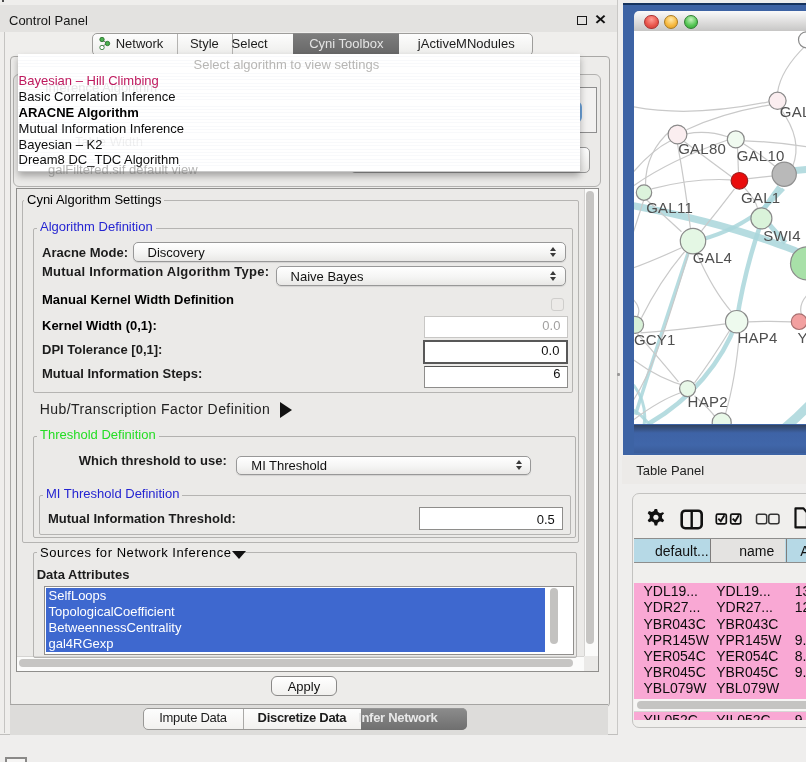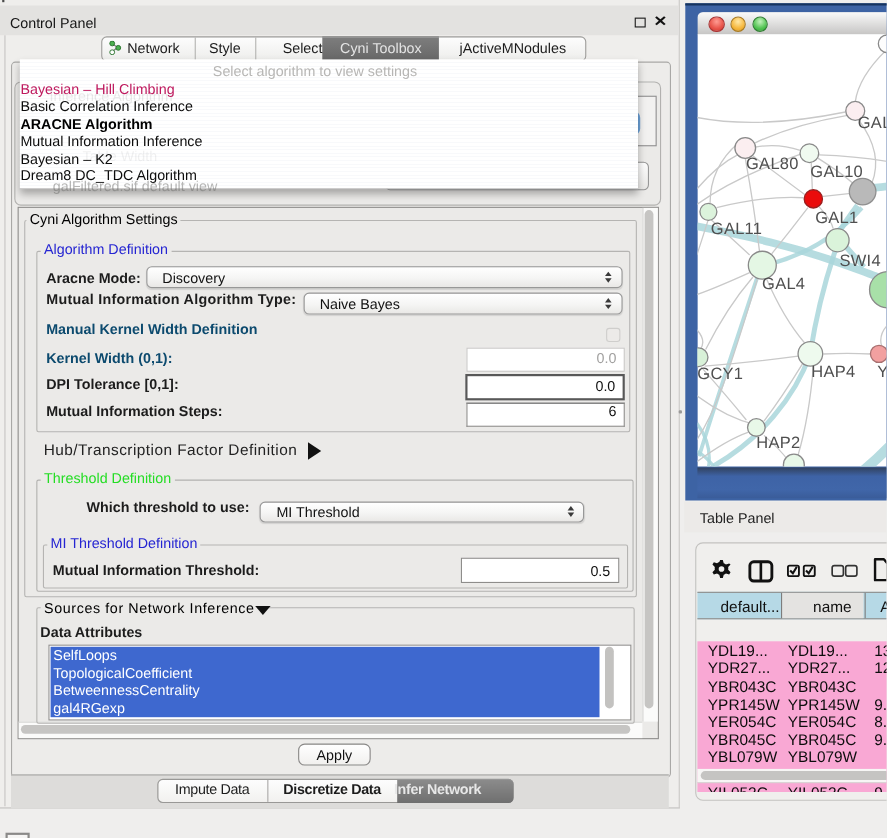--- a/index.html
+++ b/index.html
@@ -1,20 +1,20 @@
 <!DOCTYPE html>
 <html><head>
 <meta charset="utf-8">
 <style>
 html,body{margin:0;padding:0}
 body{width:806px;height:762px;position:relative;overflow:hidden;background:#efeeed;font-family:"Liberation Sans",sans-serif;-webkit-font-smoothing:antialiased}
 .abs{position:absolute}
 .t13{position:absolute;font-size:13px;line-height:13px;color:#1c1c1c;white-space:nowrap}
 .b{font-weight:bold}
-.gray{color:#0c4a6e}
+.gray{color:#000000}
 .gb{position:absolute;border:1px solid #b5b4b2;border-radius:2px}
 .gt{position:absolute;font-size:13px;line-height:13px;background:#ebeae8;padding:0 3px;white-space:nowrap}
 .combo{position:absolute;border:1px solid #989898;border-radius:5px;background:linear-gradient(#ffffff,#f5f5f4 55%,#e9e8e6);box-shadow:0 1px 1px rgba(0,0,0,0.10)}
 .ct{position:absolute;left:14px;font-size:13px;line-height:13px;color:#111;white-space:nowrap}
 .au{position:absolute;width:0;height:0;border-left:3.2px solid transparent;border-right:3.2px solid transparent;border-bottom:4.4px solid #3a3a3a}
 .ad{position:absolute;width:0;height:0;border-left:3.2px solid transparent;border-right:3.2px solid transparent;border-top:4.4px solid #3a3a3a}
 .tf{position:absolute;background:#fff;font-size:13px;color:#111;text-align:right;white-space:nowrap}
 </style>
 </head>
 <body>
@@ -36,21 +36,21 @@
 <div class="abs" style="left:293.1px;top:33.3px;width:106.4px;height:22.3px;background:linear-gradient(#7d7d7d,#666666);box-sizing:border-box;border-top:1px solid #8a8a8a"></div>
 <svg class="abs" style="left:99px;top:37px" width="12" height="13" viewBox="0 0 12 13">
  <line x1="3" y1="3" x2="8" y2="6" stroke="#777" stroke-width="1"></line>
  <line x1="3" y1="10" x2="8" y2="6" stroke="#777" stroke-width="1"></line>
  <circle cx="3" cy="2.5" r="2.2" fill="#4caf50" stroke="#1e6c22" stroke-width="0.8"></circle>
  <circle cx="3" cy="10.5" r="2.2" fill="#ffffff" stroke="#1e6c22" stroke-width="0.8"></circle>
  <circle cx="8.5" cy="6.5" r="2.2" fill="#4caf50" stroke="#1e6c22" stroke-width="0.8"></circle>
 </svg>
 <div class="t13" style="left:115.7px;top:37.4px">Network</div>
 <div class="t13" style="left:177.2px;top:37.4px;width:54.4px;text-align:center">Style</div>
-<div class="t13" style="left:231.6px;top:37.4px;width:61.5px;text-align:right">Select</div>
+<div class="t13" style="left:231.6px;top:37.4px;width:61.5px;text-align:left">Select</div>
 <div class="t13" style="left:293.1px;top:37.4px;width:106.4px;text-align:center;color:#e4e4e4">Cyni Toolbox</div>
 <div class="t13" style="left:399.5px;top:37.4px;width:133.5px;text-align:center">jActiveMNodules</div>
 
 <div class="abs" style="left:13px;top:74px;width:586px;height:111px;background:#ebeae8;border:1px solid #b2b1af;border-radius:6px"></div>
 <div class="abs" style="left:576px;top:87px;width:19px;height:44px;background:#f2f1f0;border:1px solid #8e8e8e"></div>
 <div class="abs" style="left:554px;top:101px;width:28px;height:22px;border:3px solid #6ba1d8;border-radius:6px;background:#fff;box-sizing:border-box;"></div>
 <div class="abs" style="left:350px;top:147px;width:238px;height:24px;background:linear-gradient(#fdfdfd,#e9e8e6);border:1px solid #979797;border-radius:5px"></div>
 
 <div class="abs" style="left:16px;top:188px;width:581px;height:482px;background:#ebeae8;border:1px solid #8f8e8c"></div>
 

